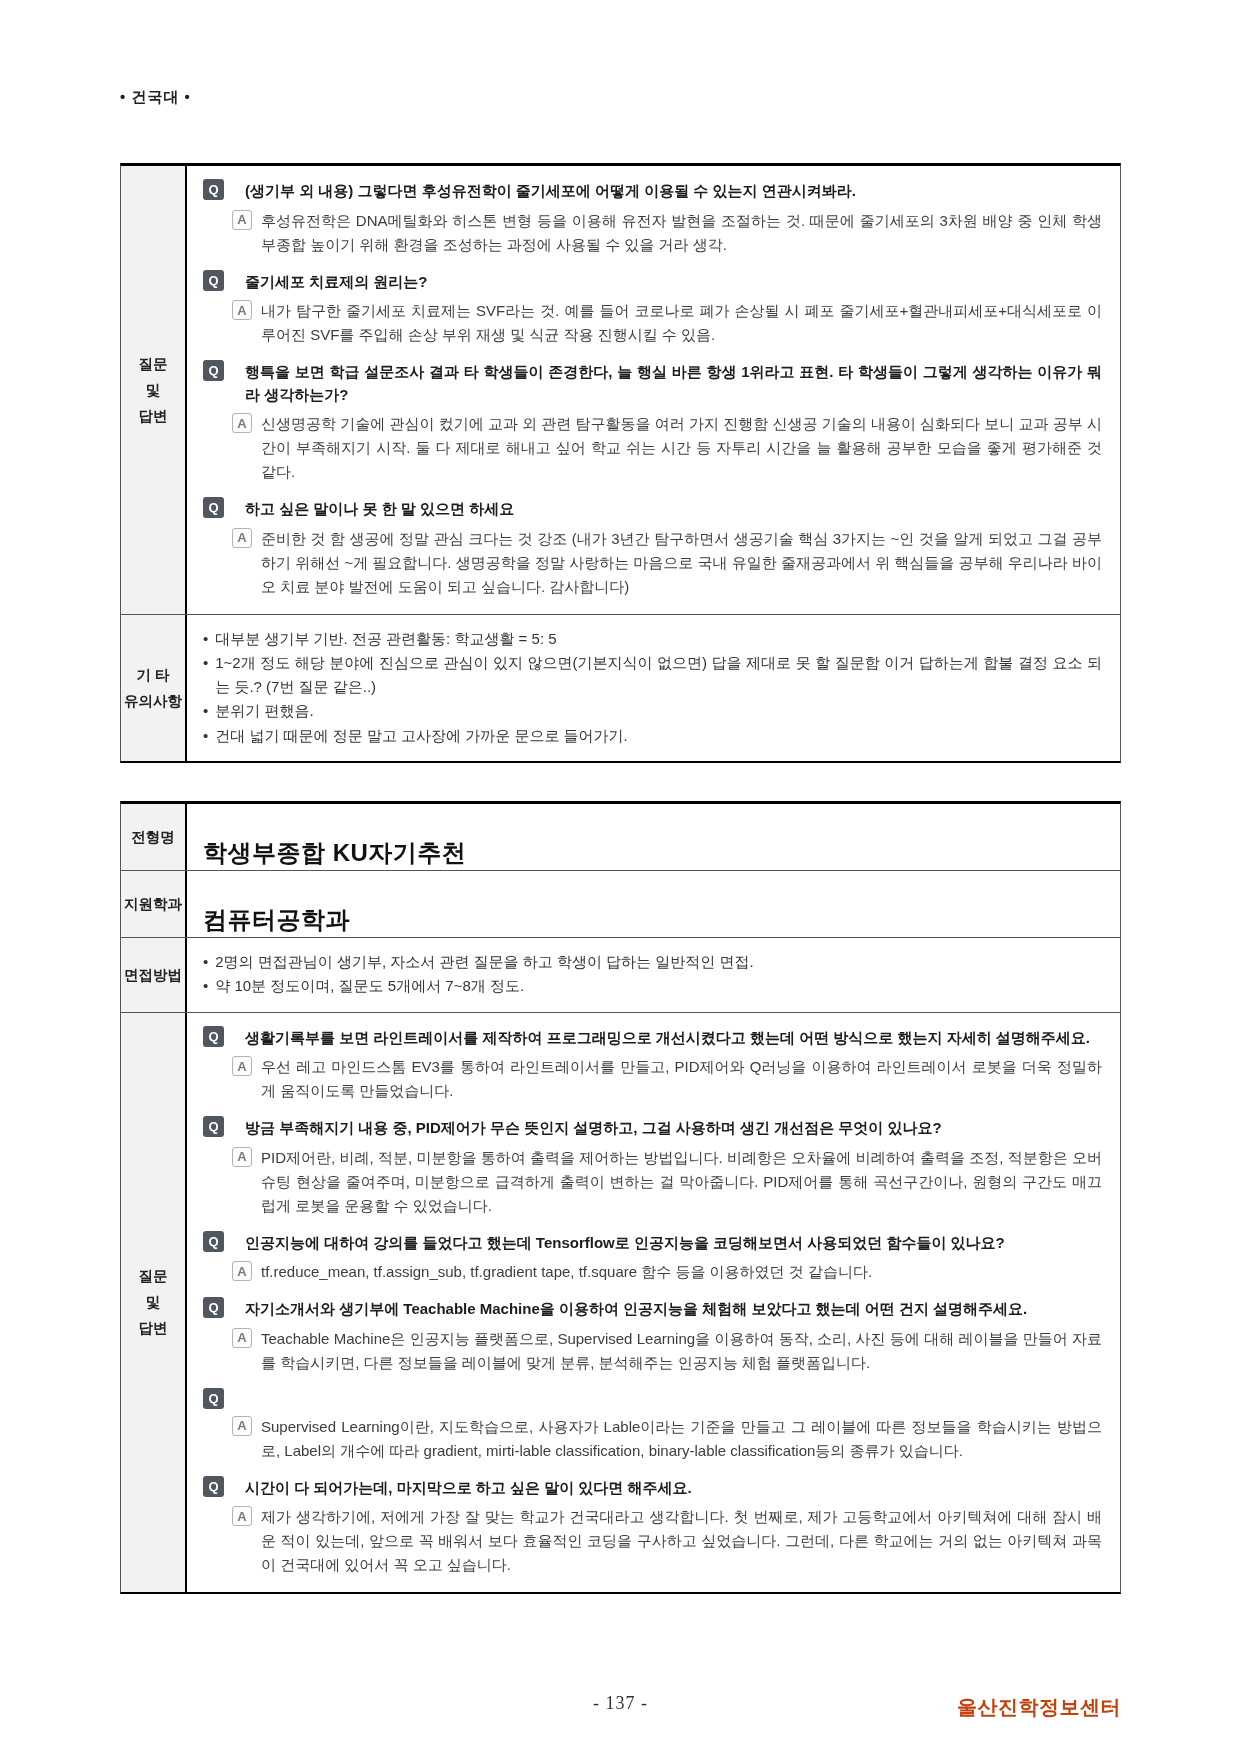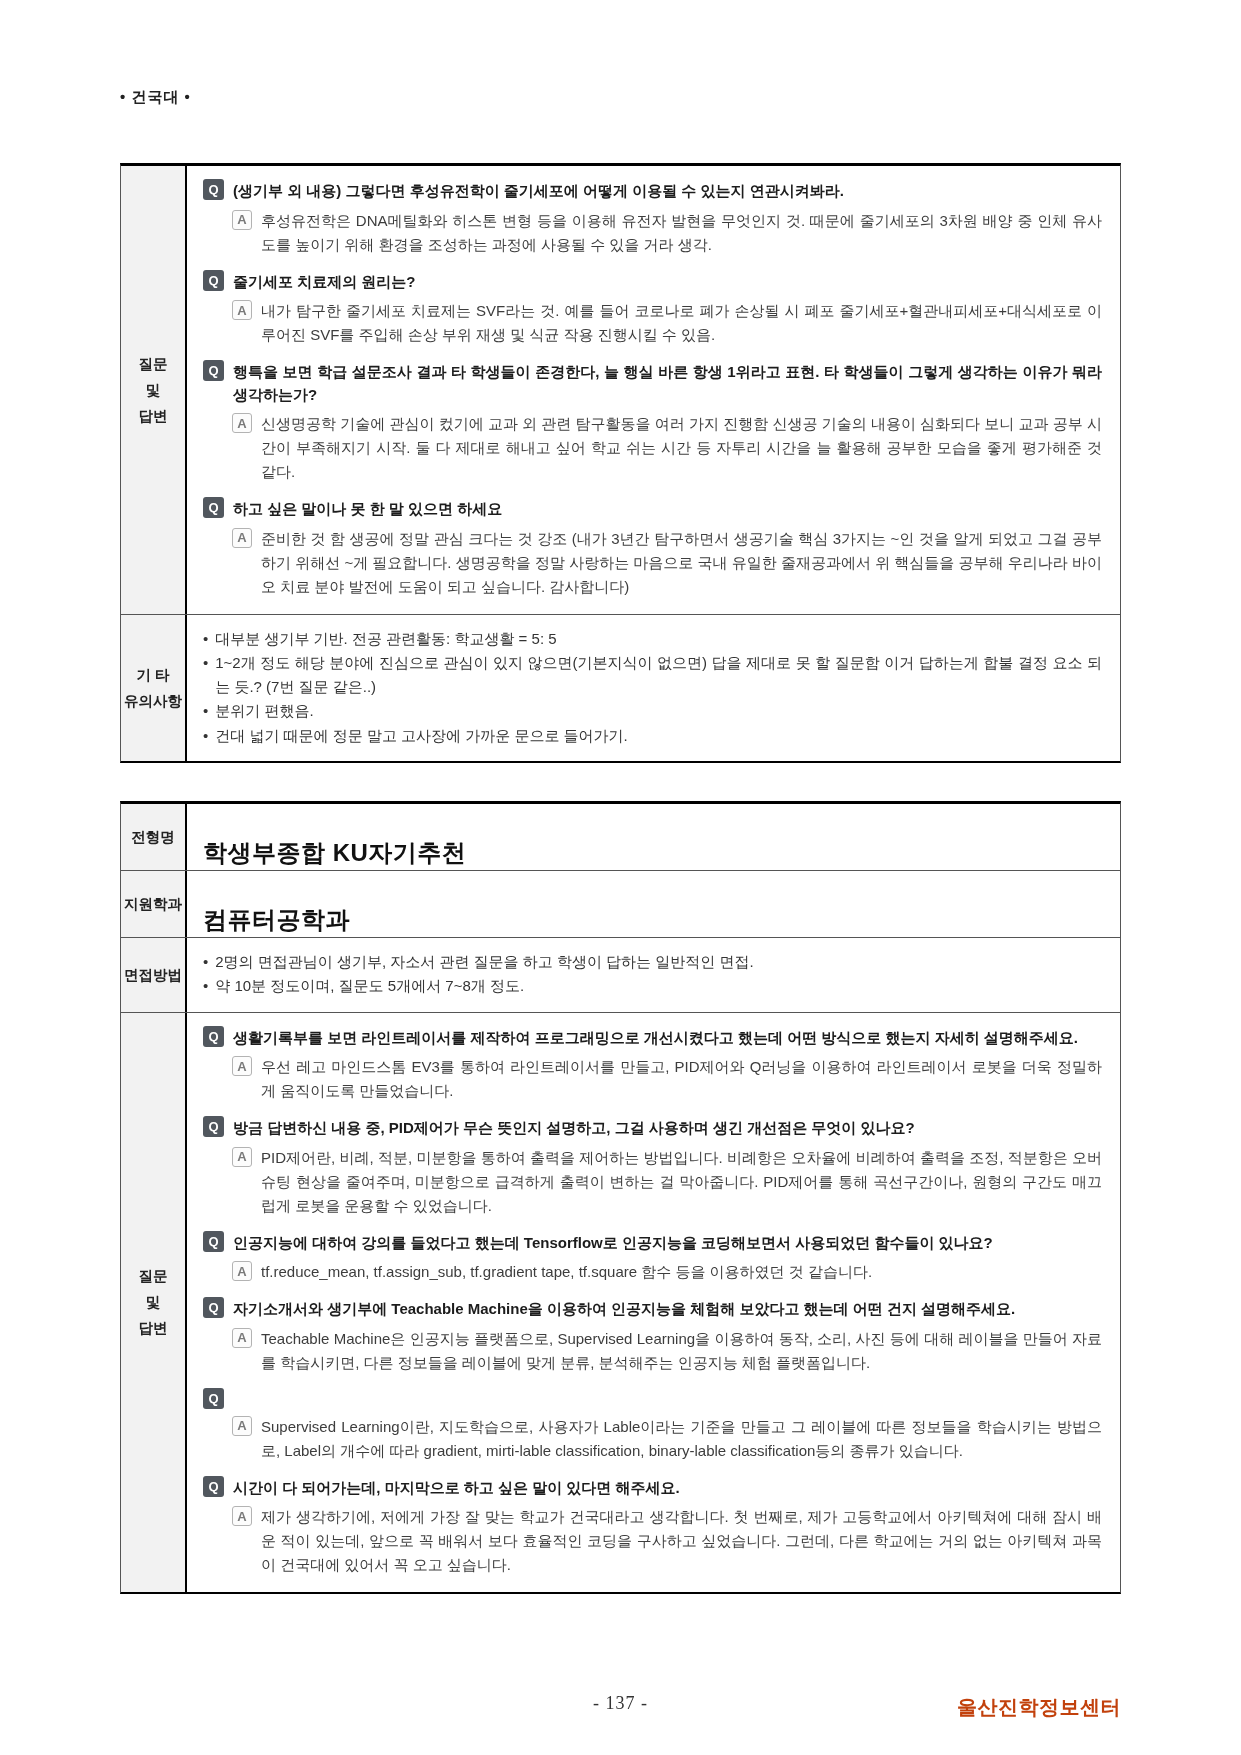--- a/index.html
+++ b/index.html
@@ -102,20 +102,21 @@
     font-weight: bold;
     margin-top: 1px;
   }
   .q-text {
     font-size: 15px;
     font-weight: bold;
     color: #1c1c1c;
     line-height: 1.5;
     padding-top: 1px;
     text-align: justify;
+    margin-left: 12px;
   }
   .a-text {
     font-size: 15px;
     color: #3d3d3d;
     line-height: 1.6;
     text-align: justify;
     min-width: 0;
   }
 
   
@@ -173,21 +174,21 @@
 및
 답변</div>
       <div class="tbl-content qa-content">
           <div class="qa-item">
             <div class="q-row">
               <span class="q-badge">Q</span>
               <span class="q-text">(생기부 외 내용) 그렇다면 후성유전학이 줄기세포에 어떻게 이용될 수 있는지 연관시켜봐라.</span>
             </div>
             <div class="a-row">
               <span class="a-badge">A</span>
-              <span class="a-text">후성유전학은 DNA메틸화와 히스톤 변형 등을 이용해 유전자 발현을 무엇인지 것. 때문에 줄기세포의 3차원 배양 중 인체 유사도를 높이기 위해 환경을 조성하는 과정에 사용될 수 있을 거라 생각.</span>
+              <span class="a-text">후성유전학은 DNA메틸화와 히스톤 변형 등을 이용해 유전자 발현을 조절하는 것. 때문에 줄기세포의 3차원 배양 중 인체 학생부종합 높이기 위해 환경을 조성하는 과정에 사용될 수 있을 거라 생각.</span>
             </div>
           </div>
           <div class="qa-item">
             <div class="q-row">
               <span class="q-badge">Q</span>
               <span class="q-text">줄기세포 치료제의 원리는?</span>
             </div>
             <div class="a-row">
               <span class="a-badge">A</span>
               <span class="a-text">내가 탐구한 줄기세포 치료제는 SVF라는 것. 예를 들어 코로나로 폐가 손상될 시 폐포 줄기세포+혈관내피세포+대식세포로 이루어진 SVF를 주입해 손상 부위 재생 및 식균 작용 진행시킬 수 있음.</span>
@@ -276,21 +277,21 @@
               <span class="q-text">생활기록부를 보면 라인트레이서를 제작하여 프로그래밍으로 개선시켰다고 했는데 어떤 방식으로 했는지 자세히 설명해주세요.</span>
             </div>
             <div class="a-row">
               <span class="a-badge">A</span>
               <span class="a-text">우선 레고 마인드스톰 EV3를 통하여 라인트레이서를 만들고, PID제어와 Q러닝을 이용하여 라인트레이서 로봇을 더욱 정밀하게 움직이도록 만들었습니다.</span>
             </div>
           </div>
           <div class="qa-item">
             <div class="q-row">
               <span class="q-badge">Q</span>
-              <span class="q-text">방금 답변하신 내용 중, PID제어가 무슨 뜻인지 설명하고, 그걸 사용하며 생긴 개선점은 무엇이 있나요?</span>
+              <span class="q-text">방금 부족해지기 내용 중, PID제어가 무슨 뜻인지 설명하고, 그걸 사용하며 생긴 개선점은 무엇이 있나요?</span>
             </div>
             <div class="a-row">
               <span class="a-badge">A</span>
               <span class="a-text">PID제어란, 비례, 적분, 미분항을 통하여 출력을 제어하는 방법입니다. 비례항은 오차율에 비례하여 출력을 조정, 적분항은 오버슈팅 현상을 줄여주며, 미분항으로 급격하게 출력이 변하는 걸 막아줍니다. PID제어를 통해 곡선구간이나, 원형의 구간도 매끄럽게 로봇을 운용할 수 있었습니다.</span>
             </div>
           </div>
           <div class="qa-item">
             <div class="q-row">
               <span class="q-badge">Q</span>
               <span class="q-text">인공지능에 대하여 강의를 들었다고 했는데 Tensorflow로 인공지능을 코딩해보면서 사용되었던 함수들이 있나요?</span>

